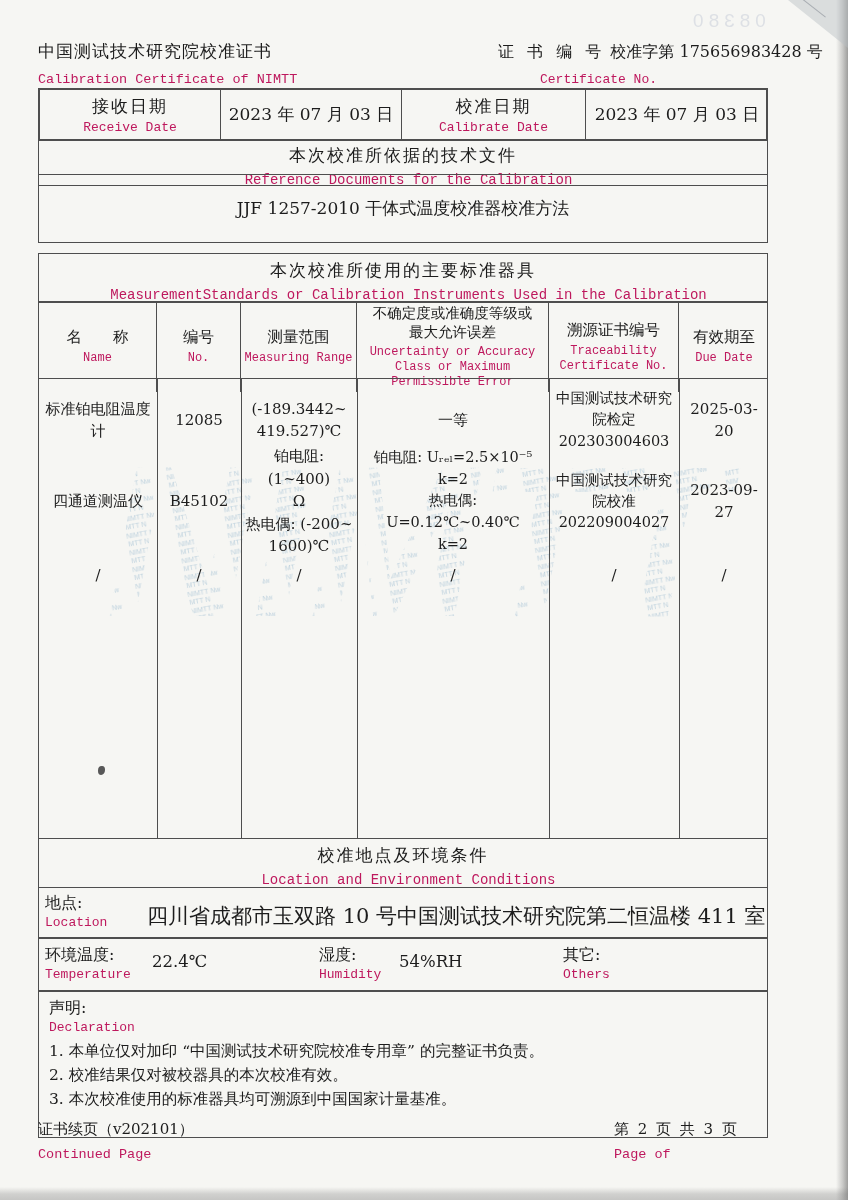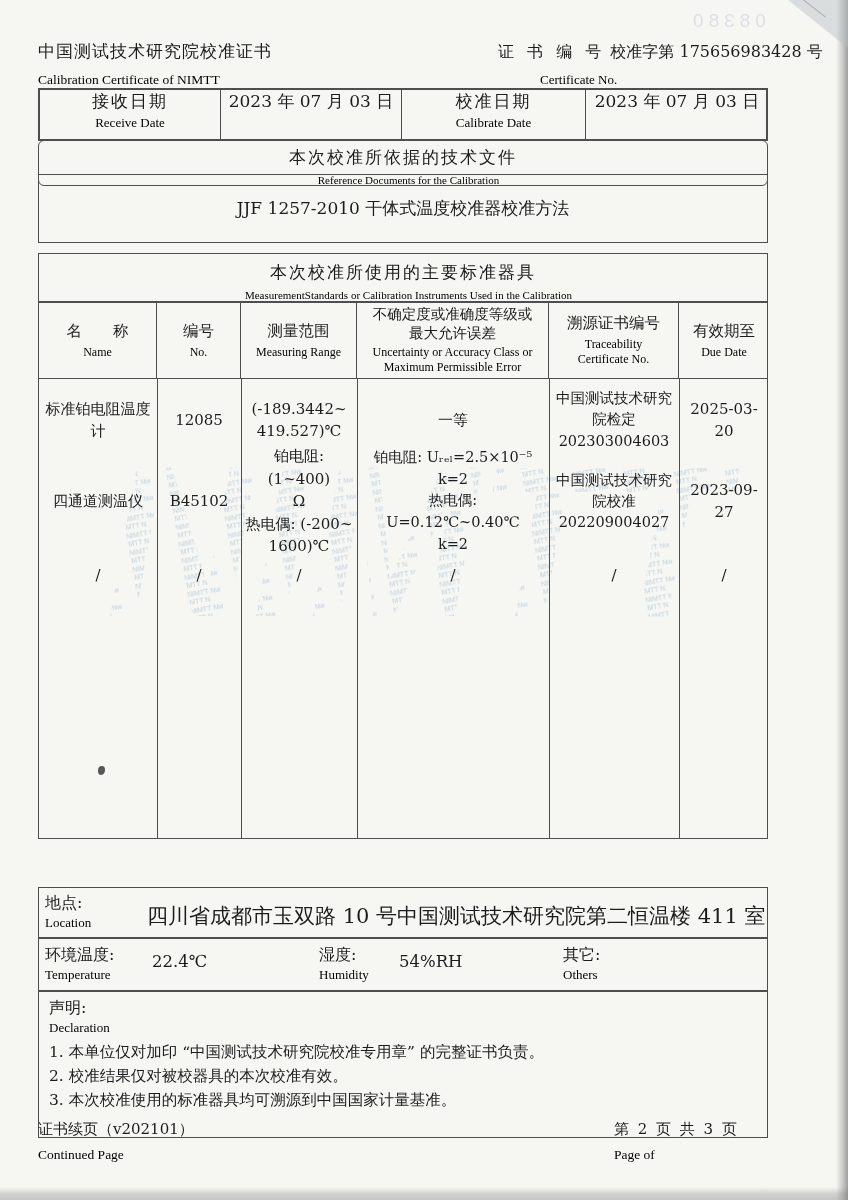--- a/index.html
+++ b/index.html
@@ -2,45 +2,45 @@
 <html><head>
 <meta charset="utf-8">
 <style>
   html,body { margin:0; padding:0; background:#e8e8e6; }
   .page {
     position:relative; width:848px; height:1200px;
     background:#f6f6f3; overflow:hidden;
     font-family:"DejaVu Serif", serif; color:#1c1c1c;
   }
   .zh { font-family:"DejaVu Serif", serif; color:#1c1c1c; }
-  .en { font-family:Liberation Serif, serif; color:#000000; }
+  .en { font-family:Liberation Mono, monospace; color:#be185d; }
   .abs { position:absolute; }
   .box { position:absolute; left:38px; width:730px; border:1px solid #4e4e4e; box-sizing:border-box; background:transparent; }
   .center { display:flex; flex-direction:column; align-items:center; justify-content:center; text-align:center; }
   .preline { white-space:pre-line; }
 
   
   .hdr-title-zh { font-size:17px; letter-spacing:1px; }
   .hdr-title-en { font-size:13.5px; margin-top:9px; }
   .hdr-cert-zh { font-size:16px; }
   .hdr-cert-label { letter-spacing:4px; }
   .hdr-cert-en { font-size:13px; margin-top:9px; margin-left:42px; }
 
   
   .dates { top:88px; height:53px; display:grid; grid-template-columns:181px 181px 184px 182px; border-width:2px; }
-  .dates > div { border-right:1px solid #4e4e4e; display:flex; flex-direction:column; align-items:center; justify-content:flex-start; }
+  .dates > div { border-right:1px solid #4e4e4e; display:flex; flex-direction:column; align-items:center; justify-content:center; }
   .dates > div:last-child { border-right:none; }
   .date-label-zh { font-size:17px; letter-spacing:2px; }
   .date-label-en { font-size:13px; margin-top:2px; }
   .date-value { font-size:17px; }
 
   
   .sec-title { padding-top:6px; }
   .sec-title .t-zh { font-size:17px; letter-spacing:2px; }
-  .sec-title .t-en { font-size:11px; margin-top:5px;padding-left:11px; }
+  .sec-title .t-en { font-size:14px; margin-top:5px;padding-left:11px; }
 
   
   .cols6 { display:grid; grid-template-columns:118px 84px 116px 192px 130px 90px; }
   .std-header { top:301px; height:78px; }
   .std-header > div { border-right:1px solid #4e4e4e; display:flex; flex-direction:column; align-items:center; justify-content:center; text-align:center; padding:2px 3px; box-sizing:border-box; }
   .std-header > div:last-child { border-right:none; }
   .col-zh { font-size:15.5px; }
   .col-en { font-size:12px; margin-top:3px; line-height:1.25; }
   .std-body { top:378px; height:461px; }
   .vline { position:absolute; top:0; bottom:0; width:1px; background:#4e4e4e; }
@@ -125,21 +125,21 @@
     </div>
     <div>
       <div class="zh date-label-zh">校准日期</div>
       <div class="en date-label-en">Calibrate Date</div>
     </div>
     <div>
       <div class="zh date-value">2023 年 07 月 03 日</div>
     </div>
   </div>
 
-  <div class="box center sec-title" style="top:140px; height:46px;border-radius:6px;">
+  <div class="box center sec-title" style="top:140px; height:46px;">
     <div class="zh t-zh">本次校准所依据的技术文件</div>
     <div class="en t-en">Reference Documents for the Calibration</div>
   </div>
   <div class="box center" style="top:174px; height:69px;">
     <div class="zh" style="font-size:17px;">JJF 1257-2010  干体式温度校准器校准方法</div>
   </div>
 
   <div class="box center sec-title" style="top:253px; height:50px;">
     <div class="zh t-zh">本次校准所使用的主要标准器具</div>
     <div class="en t-en">MeasurementStandards or Calibration Instruments Used in the Calibration</div>
@@ -212,20 +212,24 @@
     <div class="band cols6" style="top:178px; height:36px;">
       <div class="zh">/</div>
       <div class="zh">/</div>
       <div class="zh">/</div>
       <div class="zh">/</div>
       <div class="zh">/</div>
       <div class="zh">/</div>
     </div>
   </div>
 
+  <div class="box center sec-title" style="top:838px; height:50px;">
+    <div class="zh t-zh">校准地点及环境条件</div>
+    <div class="en t-en">Location and Environment Conditions</div>
+  </div>
 
   <div class="box loc-row">
     <div class="abs" style="left:6px; top:5px;">
       <div class="zh loc-label-zh">地点:</div>
       <div class="en loc-label-en">Location</div>
     </div>
     <div class="abs zh loc-value" style="left:108px; top:14px;">四川省成都市玉双路 10 号中国测试技术研究院第二恒温楼 411 室</div>
   </div>
 
   <div class="box env-row">

